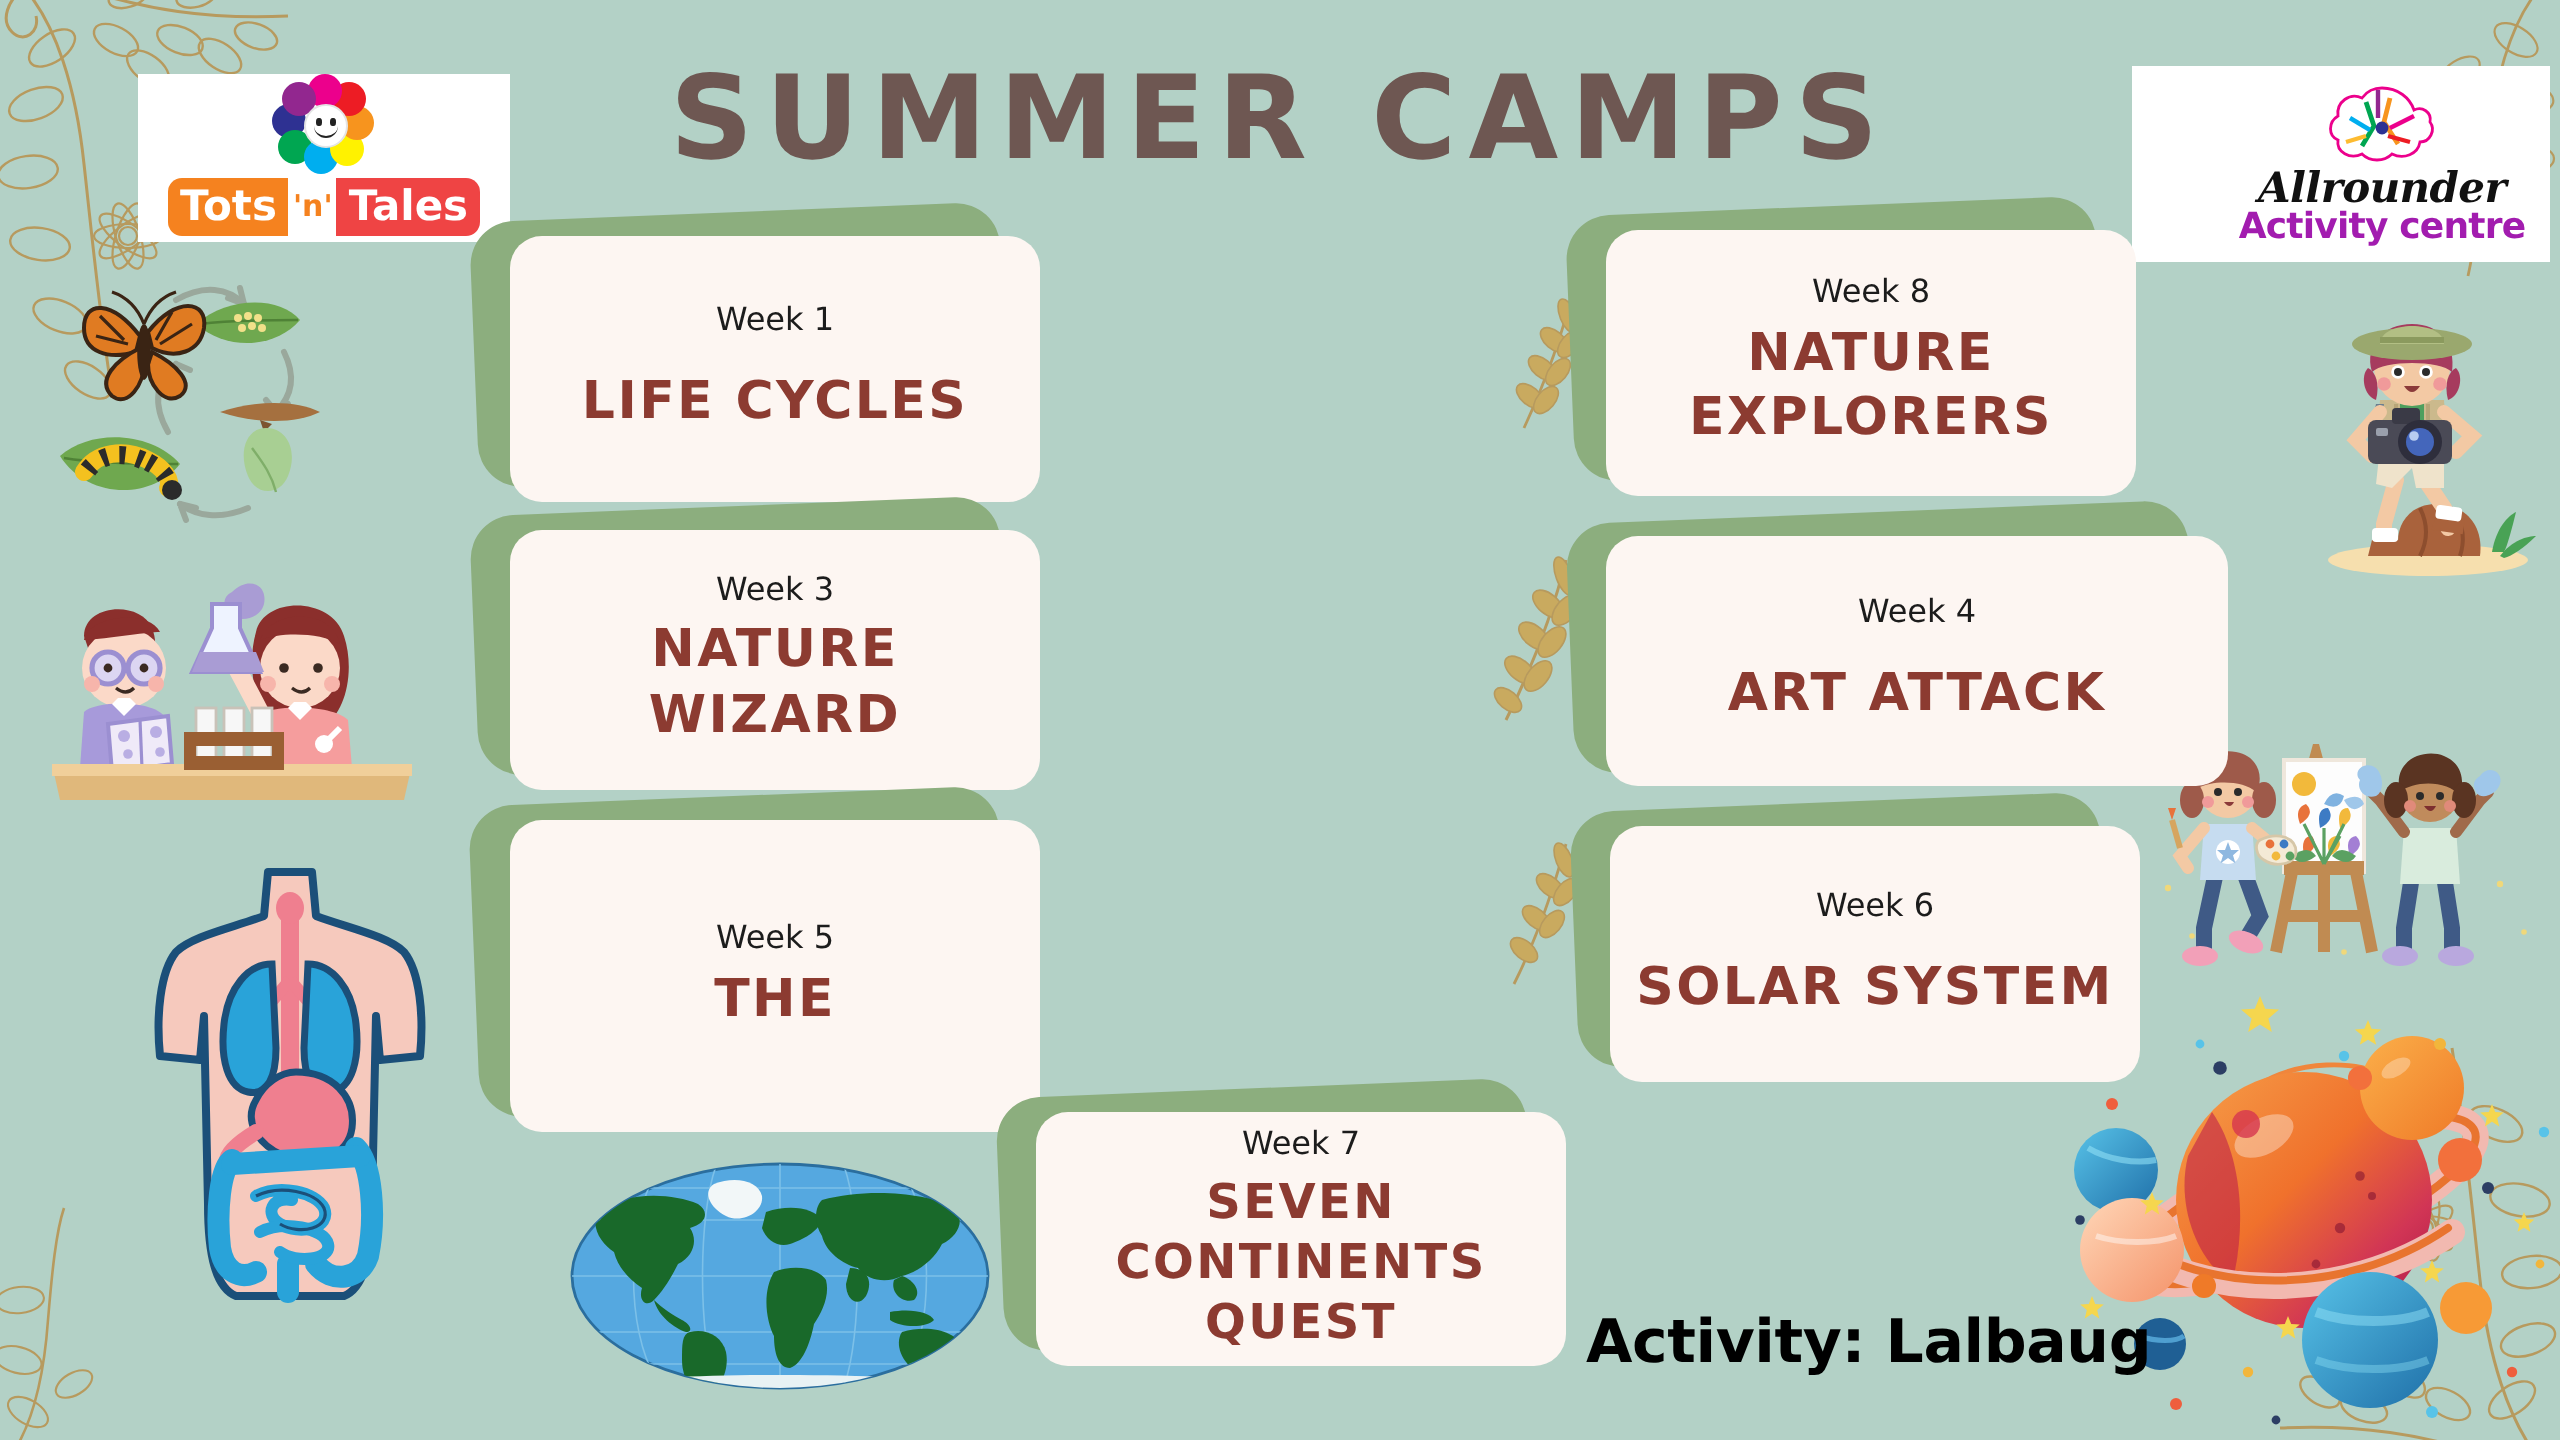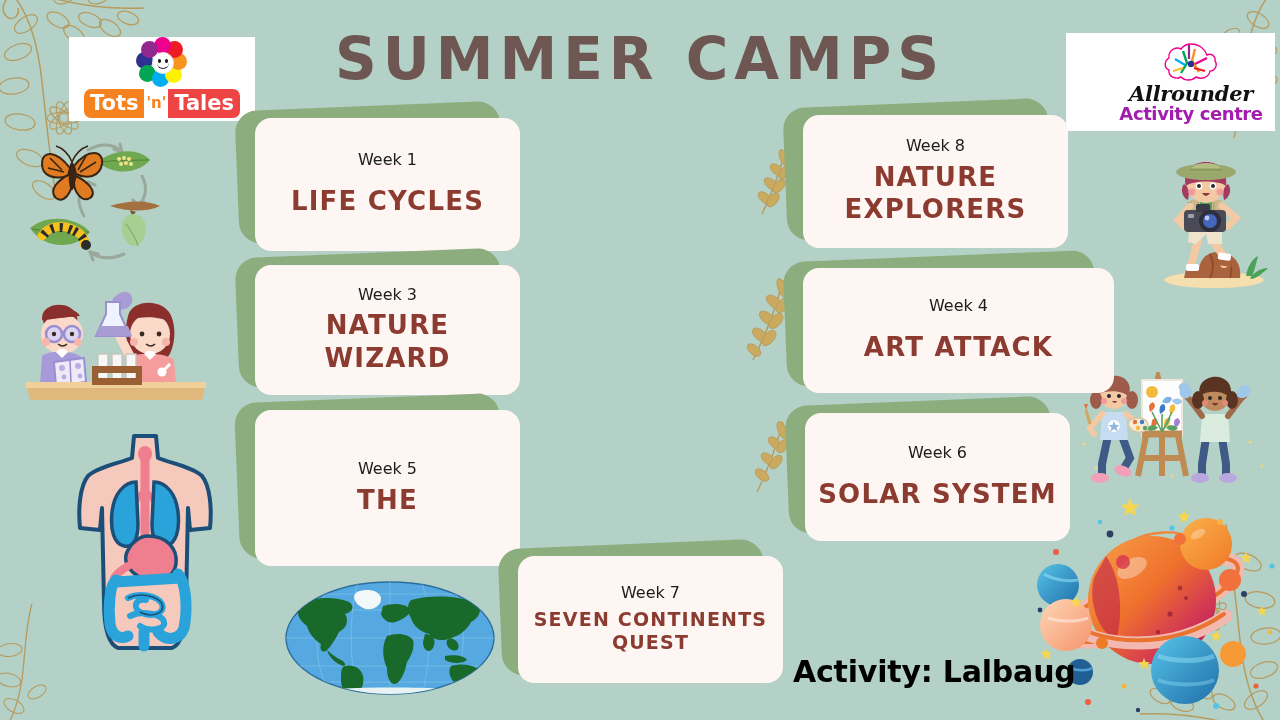--- a/index.html
+++ b/index.html
@@ -90,21 +90,21 @@
   .week-label{
     font-size:16px;color:#1c1c1c;line-height:1.1;
     font-family:"DejaVu Sans","Liberation Sans",sans-serif;
   }
   .card-title{
     margin-top:16px;
     font-size:26px;font-weight:bold;color:#8c3b31;
     letter-spacing:1.2px;line-height:1.25;text-align:center;
     font-family:"DejaVu Sans","Liberation Sans",sans-serif;
   }
-  .card-title.small{font-size:19px;}
+  .card-title.small{font-size:24px;}
 
   
   #location-text{
     position:absolute;left:793px;top:657px;
     font-size:30px;font-weight:bold;color:#000;
     letter-spacing:-0.2px;line-height:1;
     font-family:"DejaVu Sans","Liberation Sans",sans-serif;
   }
 
   

